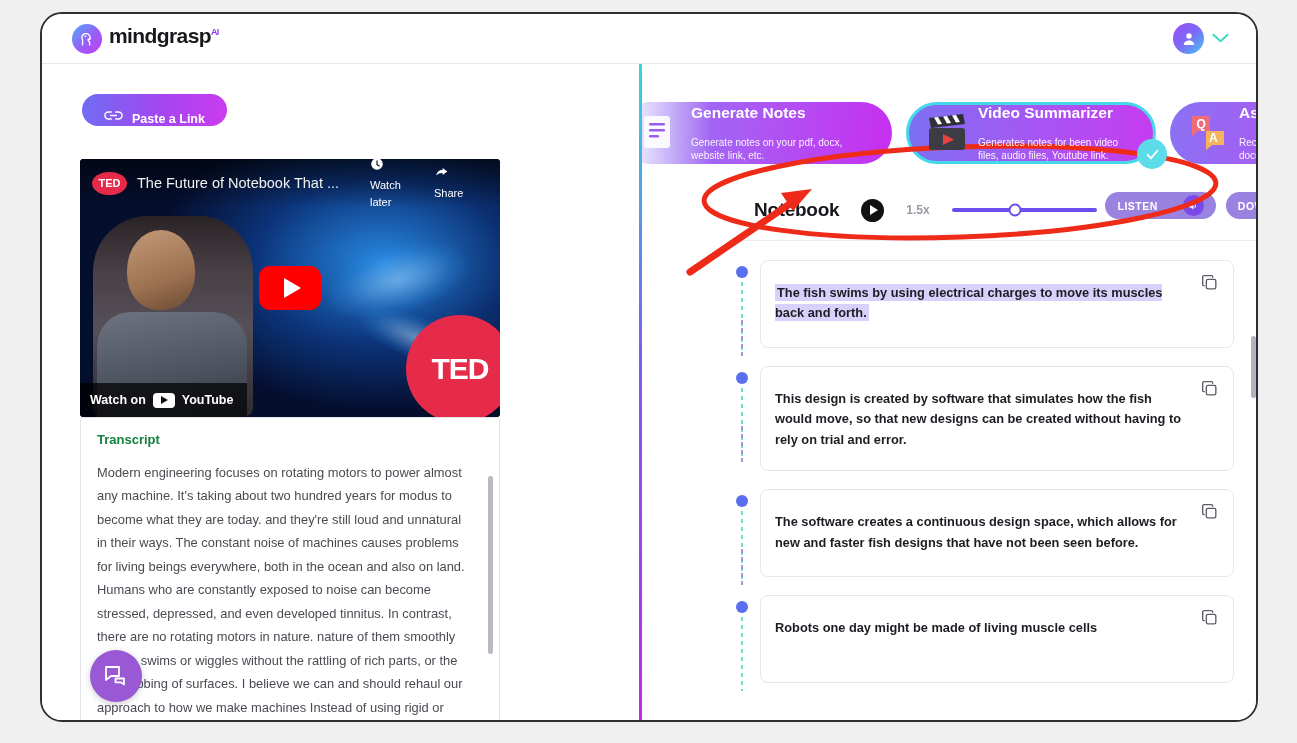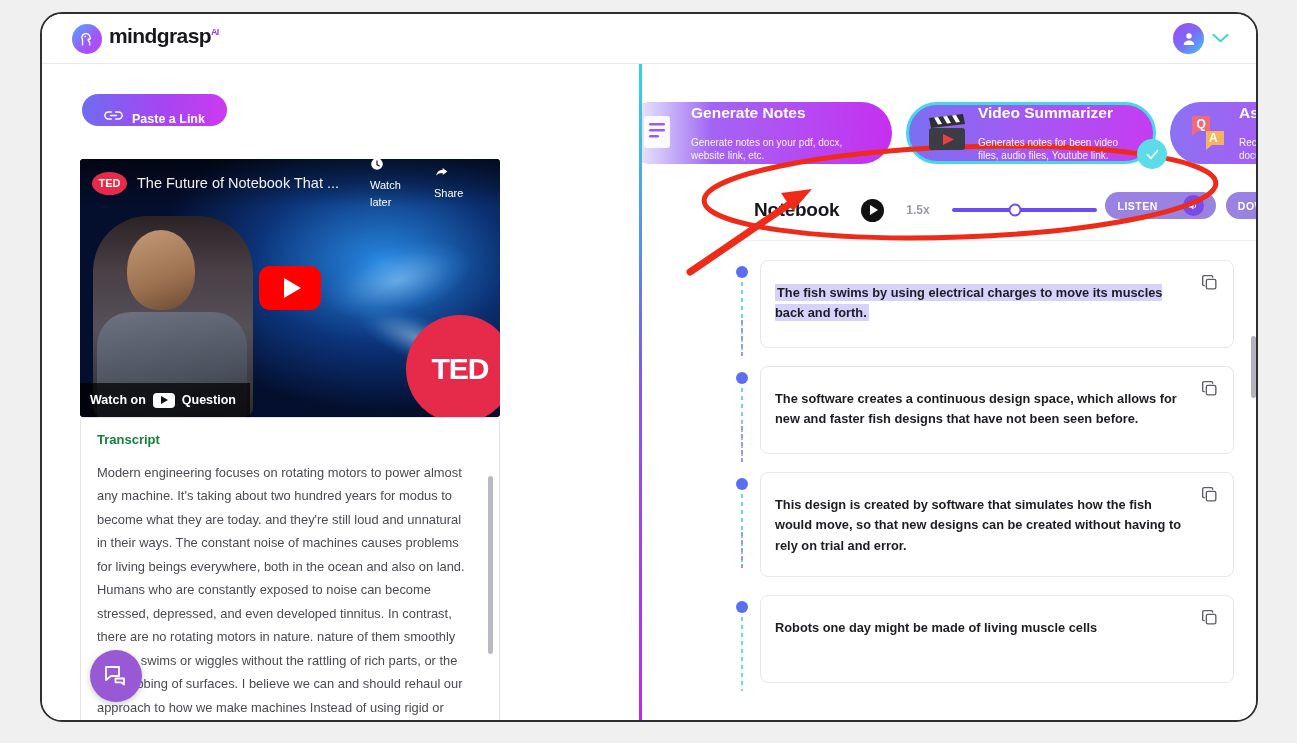--- a/index.html
+++ b/index.html
@@ -339,21 +339,21 @@
 
       <div class="playbtn">
           <span class="tri"></span>
         </div>
 
       <div class="watchon">
         <span>Watch on</span>
         <span class="yt-badge">
             <span class="tri"></span>
           </span>
-        <span>Question</span>
+        <span>YouTube</span>
       </div>
     </div>
 
     <div class="tbox">
       <h3>Transcript</h3>
       <p>Modern engineering focuses on rotating motors to power almost any machine. It's taking about two hundred years for modus to become what they are today. and they're still loud and unnatural in their ways. The constant noise of machines causes problems for living beings everywhere, both in the ocean and also on land. Humans who are constantly exposed to noise can become stressed, depressed, and even developed tinnitus. In contrast, there are no rotating motors in nature. nature of them smoothly clients, swims or wiggles without the rattling of rich parts, or the loud rubbing of surfaces. I believe we can and should rehaul our approach to how we make machines Instead of using rigid or unnatural materials, what if we made biomanic machines? machines made of soft or living materials that are adaptive and safe to</p>
       <div class="tscroll"></div>
     </div>
 
     <div class="chatbubble">
@@ -469,38 +469,38 @@
         </div>
       </div>
 
       <div class="nrow">
         <span class="rail">
           <span class="dot"></span>
           <span class="dline"></span>
           <span class="dline p"></span>
         </span>
         <div class="ncard">
-          <p>The software creates a continuous design space, which allows for new and faster fish designs that have not been seen before.</p>
+          <p>This design is created by software that simulates how the fish would move, so that new designs can be created without having to rely on trial and error.</p>
           <span class="copy-ic">
             <svg width="19" height="19" viewBox="0 0 24 24" fill="none" stroke="#5c5c66" stroke-width="1.7" stroke-linejoin="round">
               <rect x="8" y="8" width="12" height="12" rx="2"></rect>
                 <path d="M16 6V5a1.6 1.6 0 0 0-1.6-1.6H5A1.6 1.6 0 0 0 3.4 5v9.4A1.6 1.6 0 0 0 5 16h1"></path>
             </svg>
           </span>
         </div>
       </div>
 
       <div class="nrow">
         <span class="rail">
           <span class="dot"></span>
           <span class="dline"></span>
           <span class="dline p"></span>
         </span>
         <div class="ncard">
-          <p>This design is created by software that simulates how the fish would move, so that new designs can be created without having to rely on trial and error.</p>
+          <p>The software creates a continuous design space, which allows for new and faster fish designs that have not been seen before.</p>
           <span class="copy-ic">
             <svg width="19" height="19" viewBox="0 0 24 24" fill="none" stroke="#5c5c66" stroke-width="1.7" stroke-linejoin="round">
               <rect x="8" y="8" width="12" height="12" rx="2"></rect>
                 <path d="M16 6V5a1.6 1.6 0 0 0-1.6-1.6H5A1.6 1.6 0 0 0 3.4 5v9.4A1.6 1.6 0 0 0 5 16h1"></path>
             </svg>
           </span>
         </div>
       </div>
 
       <div class="nrow">

